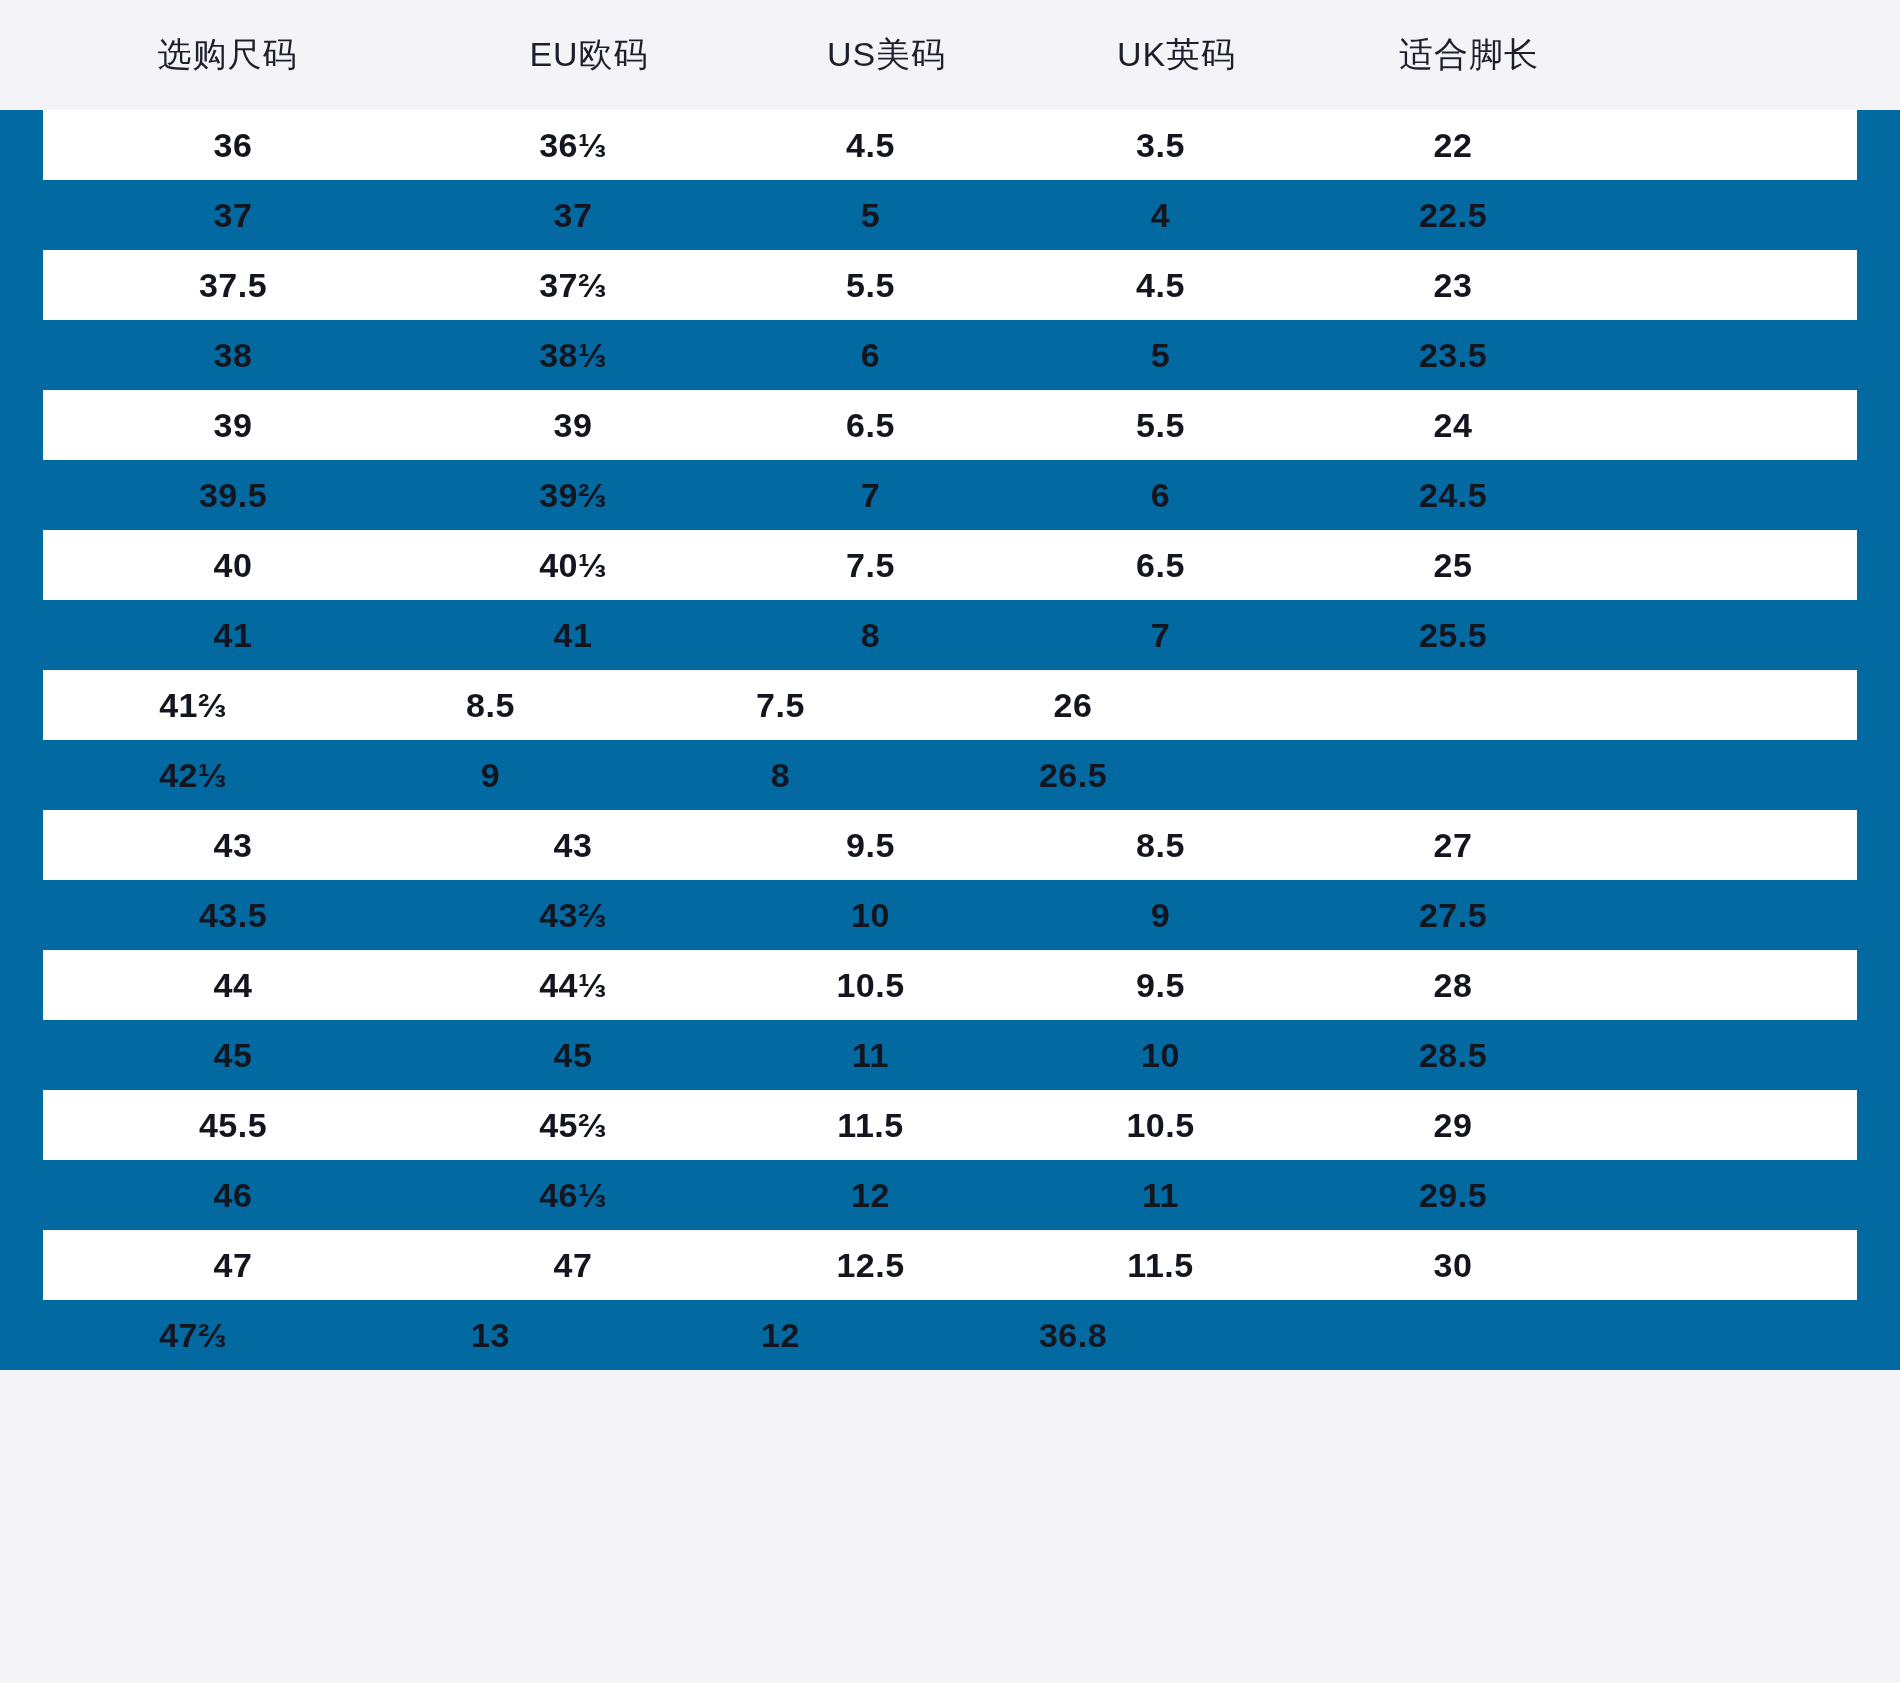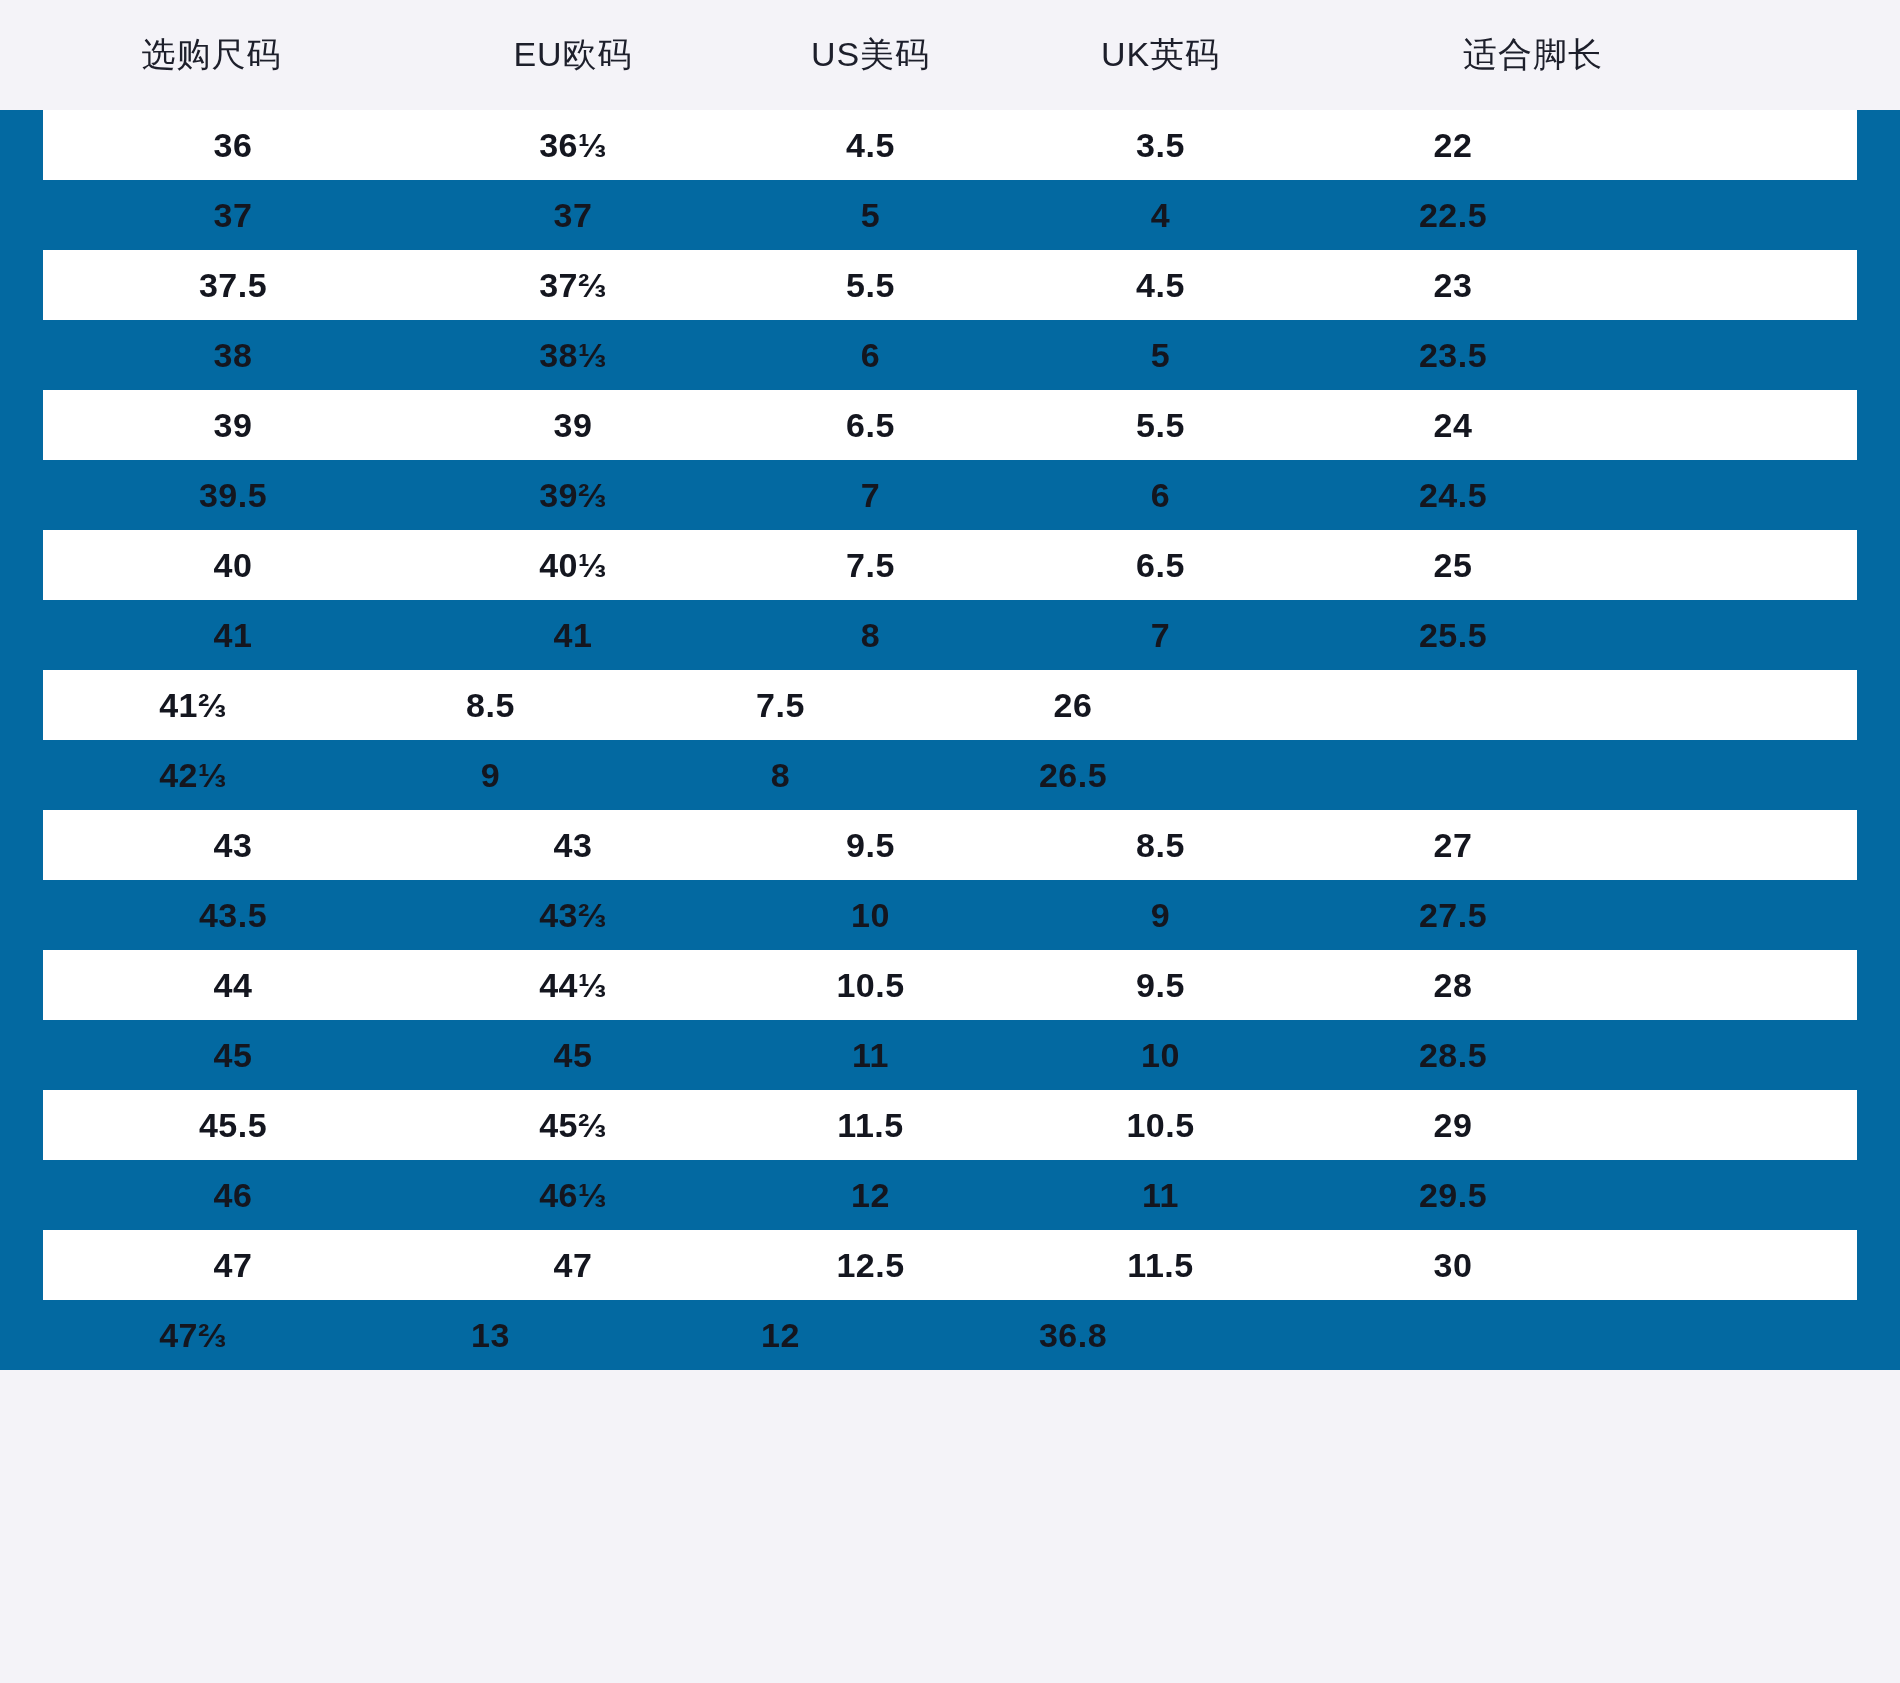--- a/index.html
+++ b/index.html
@@ -68,25 +68,25 @@
     line-height: 1;
   }
 
   
   .c0 { width: 380px; }
   .c1 { width: 300px; }
   .c2 { width: 295px; }
   .c3 { width: 285px; }
   .c4 { width: 300px; }
 
-  .chart-header .c0 { width: 423px; }
+  .chart-header .c0 { width: 423px; margin-left: 16px; }
   .chart-header .c1 { width: 300px; }
   .chart-header .c2 { width: 295px; }
   .chart-header .c3 { width: 285px; }
-  .chart-header .c4 { width: 300px; text-align: right; }
+  .chart-header .c4 { width: 300px; }
 </style>
 </head>
 <body>
 
 <div class="size-chart">
 
   <div class="chart-header">
     <div class="cell c0">选购尺码</div>
     <div class="cell c1">EU欧码</div>
     <div class="cell c2">US美码</div>

